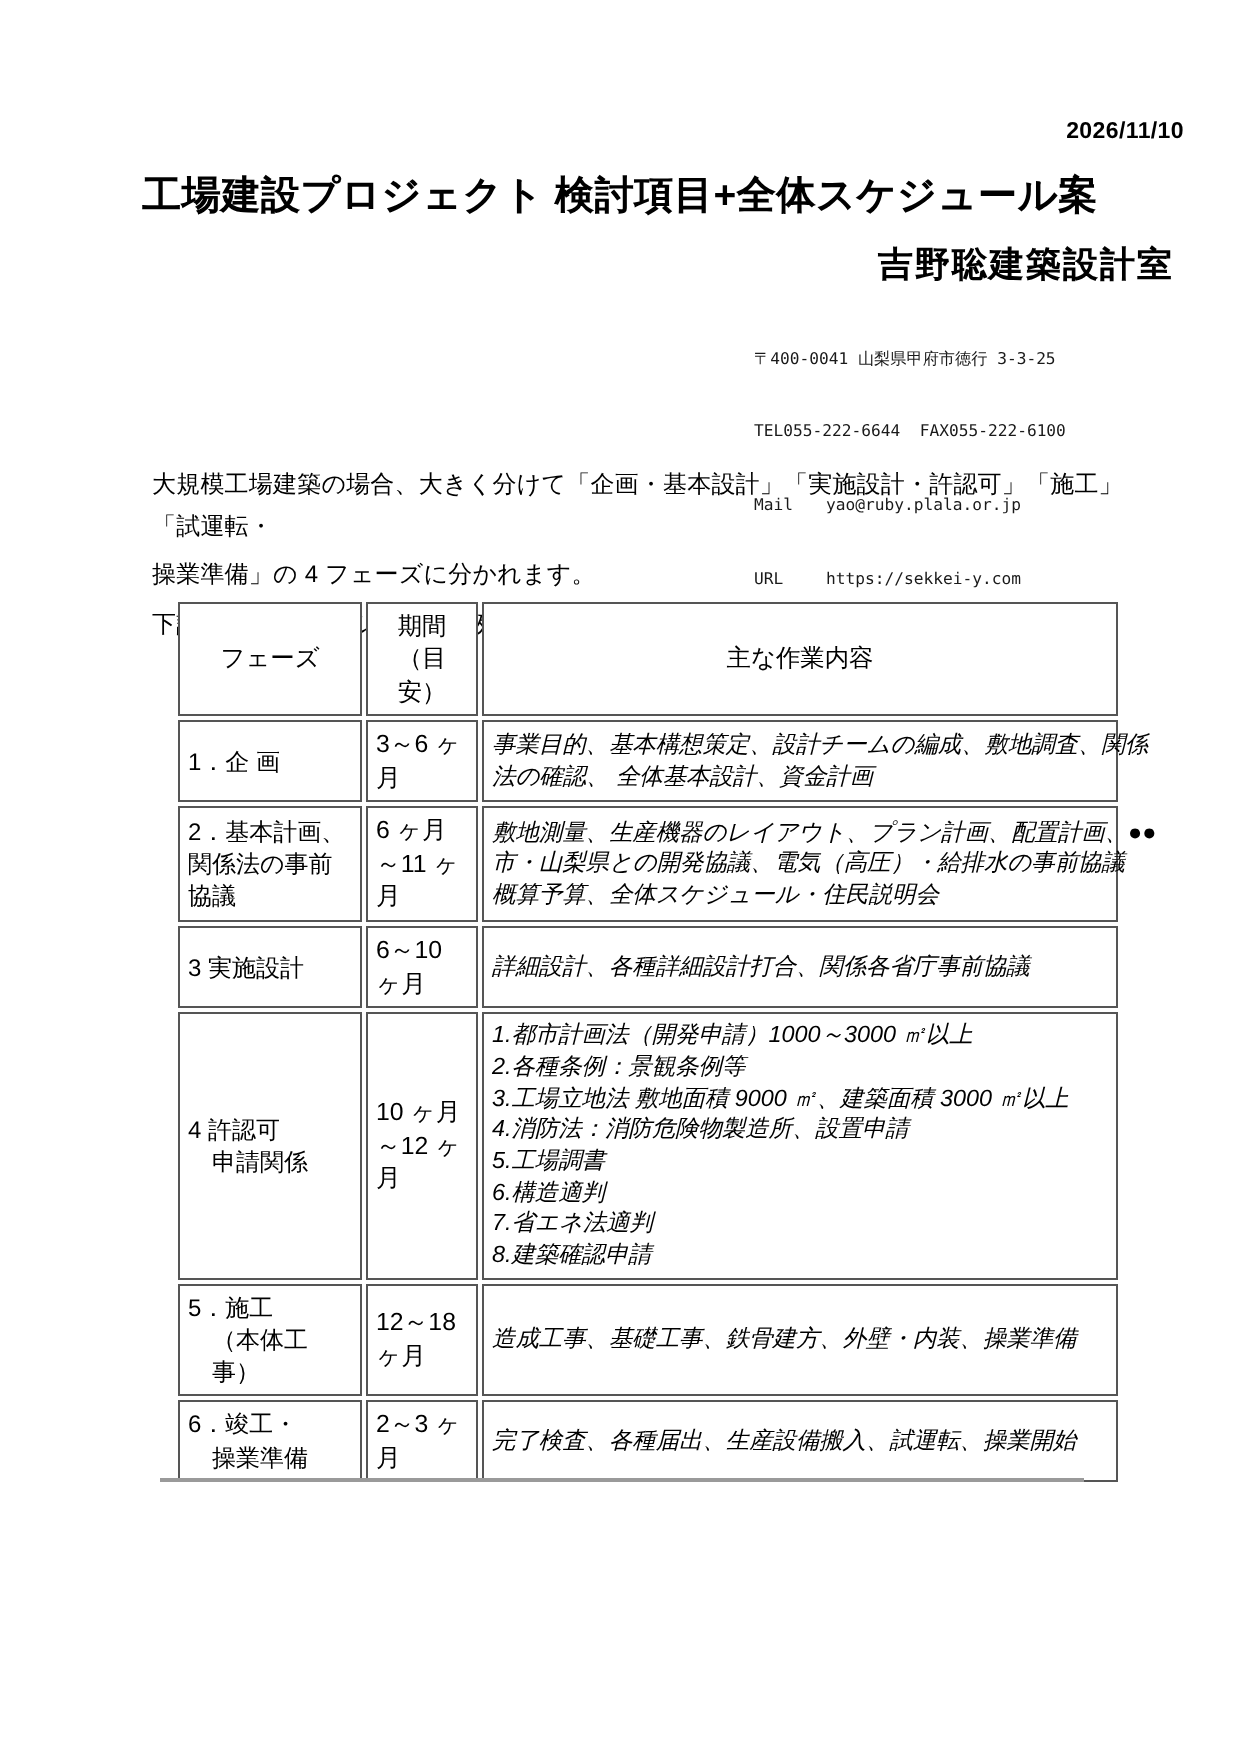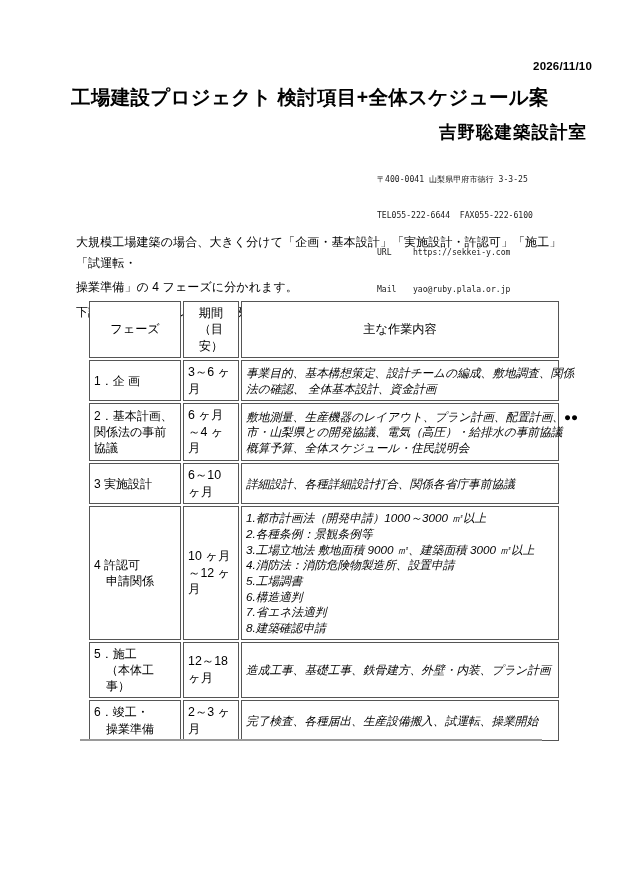--- a/index.html
+++ b/index.html
@@ -168,22 +168,22 @@
 
   <div class="doc-date">2026/11/10</div>
 
   <div class="doc-title">工場建設プロジェクト 検討項目+全体スケジュール案</div>
 
   <div class="firm-block">
     <div class="firm-name">吉野聡建築設計室</div>
     <div class="firm-contact">
       <div>〒400-0041 山梨県甲府市徳行 3-3-25</div>
       <div>TEL055-222-6644  FAX055-222-6100</div>
+      <div><span class="lbl">Mail</span><span>yao@ruby.plala.or.jp</span></div>
       <div><span class="lbl">URL</span><span>https://sekkei-y.com</span></div>
-      <div><span class="lbl">Mail</span><span>yao@ruby.plala.or.jp</span></div>
       <div><span class="lbl">blog</span><span>https://sekkei-y.com/blog</span></div>
     </div>
   </div>
 
   <div class="intro">
     <p>大規模工場建築の場合、大きく分けて「企画・基本設計」「実施設計・許認可」「施工」「試運転・</p>
     <p>操業準備」の 4 フェーズに分かれます。</p>
     <p>下記のスケジュールは、参考例としてご確認ください。</p>
   </div>
 
@@ -219,21 +219,21 @@
             <div class="work-line">事業目的、基本構想策定、設計チームの編成、敷地調査、関係</div>
             <div class="work-line">法の確認、 全体基本設計、資金計画</div>
           </td>
         </tr>
 
         <tr class="t-yellow">
           <td class="phase">
             <div>2．基本計画、</div>
             <div>関係法の事前協議</div>
           </td>
-          <td class="dur">6 ヶ月～4 ヶ月</td>
+          <td class="dur">6 ヶ月～11 ヶ月</td>
           <td class="work">
             <div class="work-line">敷地測量、生産機器のレイアウト、プラン計画、配置計画、●●</div>
             <div class="work-line">市・山梨県との開発協議、電気（高圧）・給排水の事前協議</div>
             <div class="work-line">概算予算、全体スケジュール・住民説明会</div>
           </td>
         </tr>
 
         <tr class="t-green">
           <td class="phase">
             <div>3 実施設計</div>
@@ -262,21 +262,21 @@
           </td>
         </tr>
 
         <tr class="t-plum">
           <td class="phase">
             <div>5．施工</div>
             <div class="phase-indent">（本体工事）</div>
           </td>
           <td class="dur">12～18 ヶ月</td>
           <td class="work mid">
-            <div class="work-line">造成工事、基礎工事、鉄骨建方、外壁・内装、プラン計画</div>
+            <div class="work-line">造成工事、基礎工事、鉄骨建方、外壁・内装、操業準備</div>
           </td>
         </tr>
 
         <tr class="t-peach">
           <td class="phase">
             <div>6．竣工・</div>
             <div class="phase-indent">操業準備</div>
           </td>
           <td class="dur">2～3 ヶ月</td>
           <td class="work mid">

